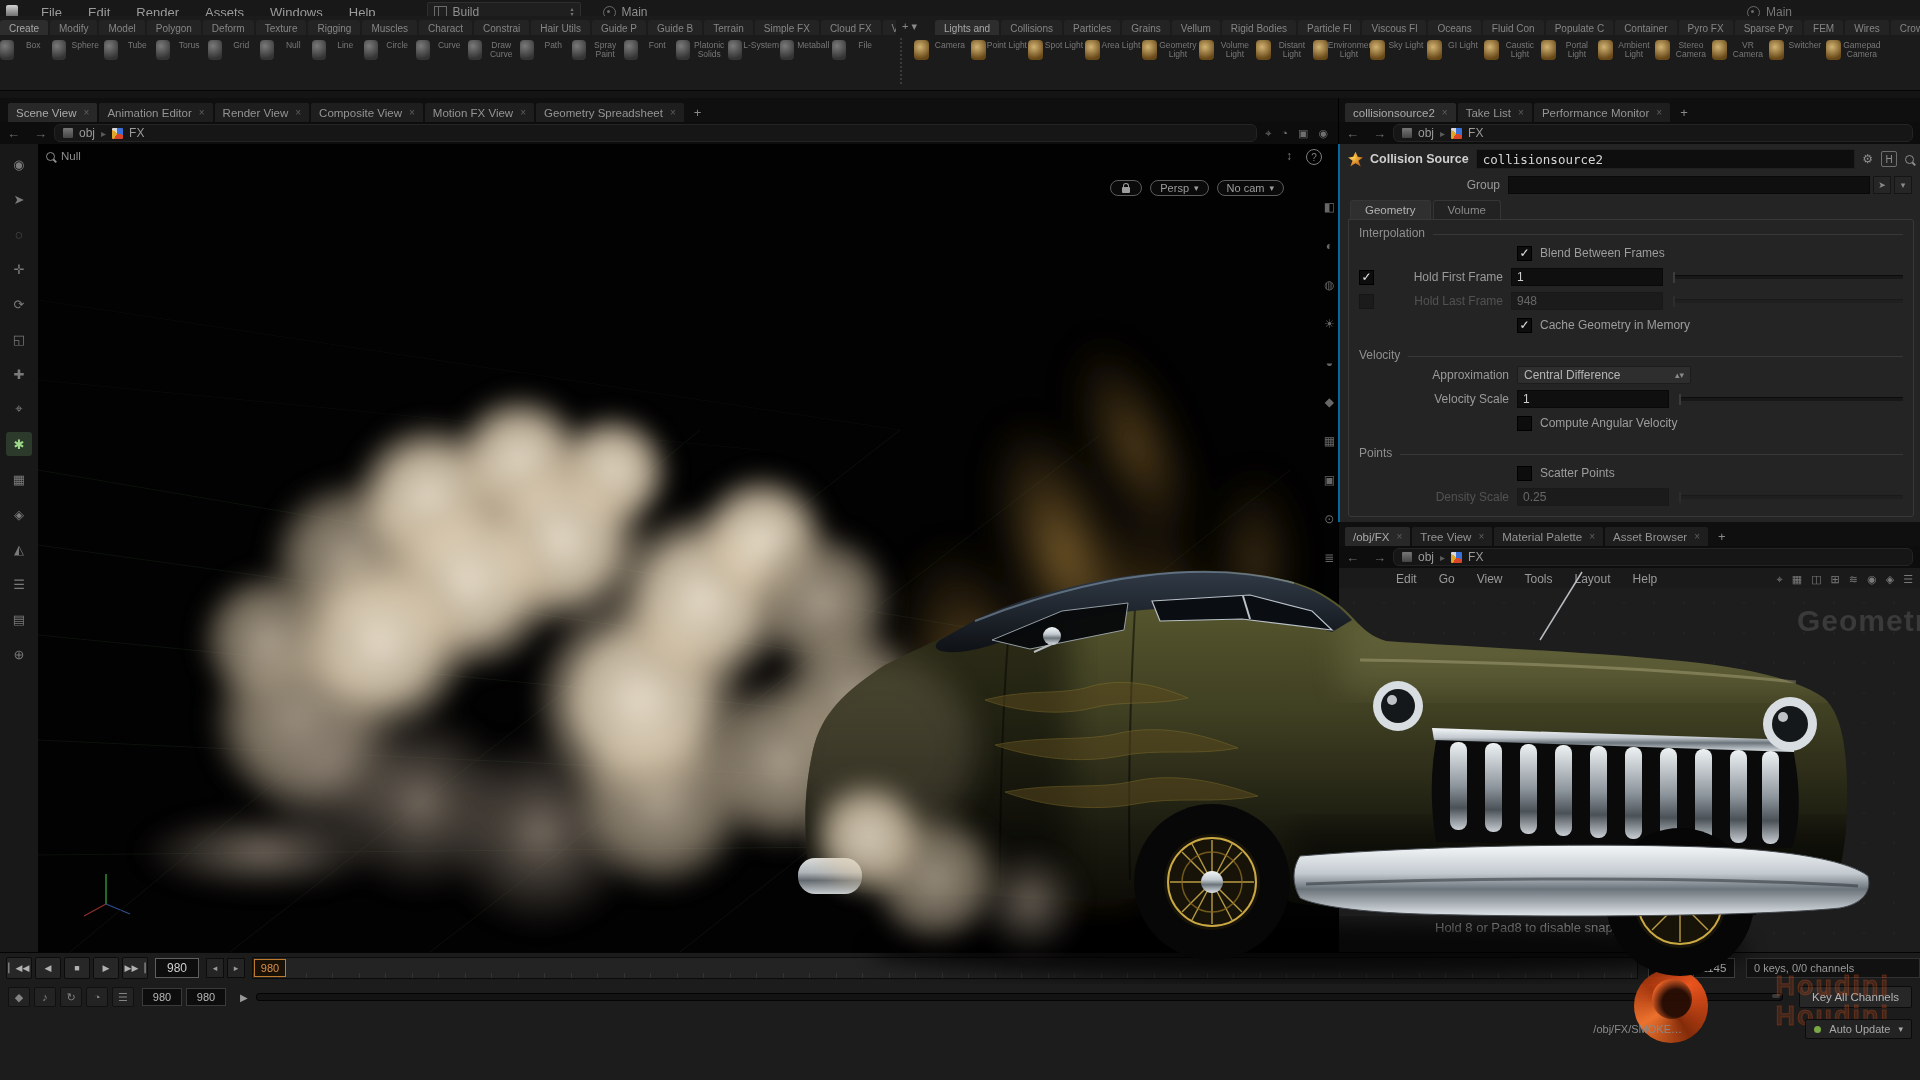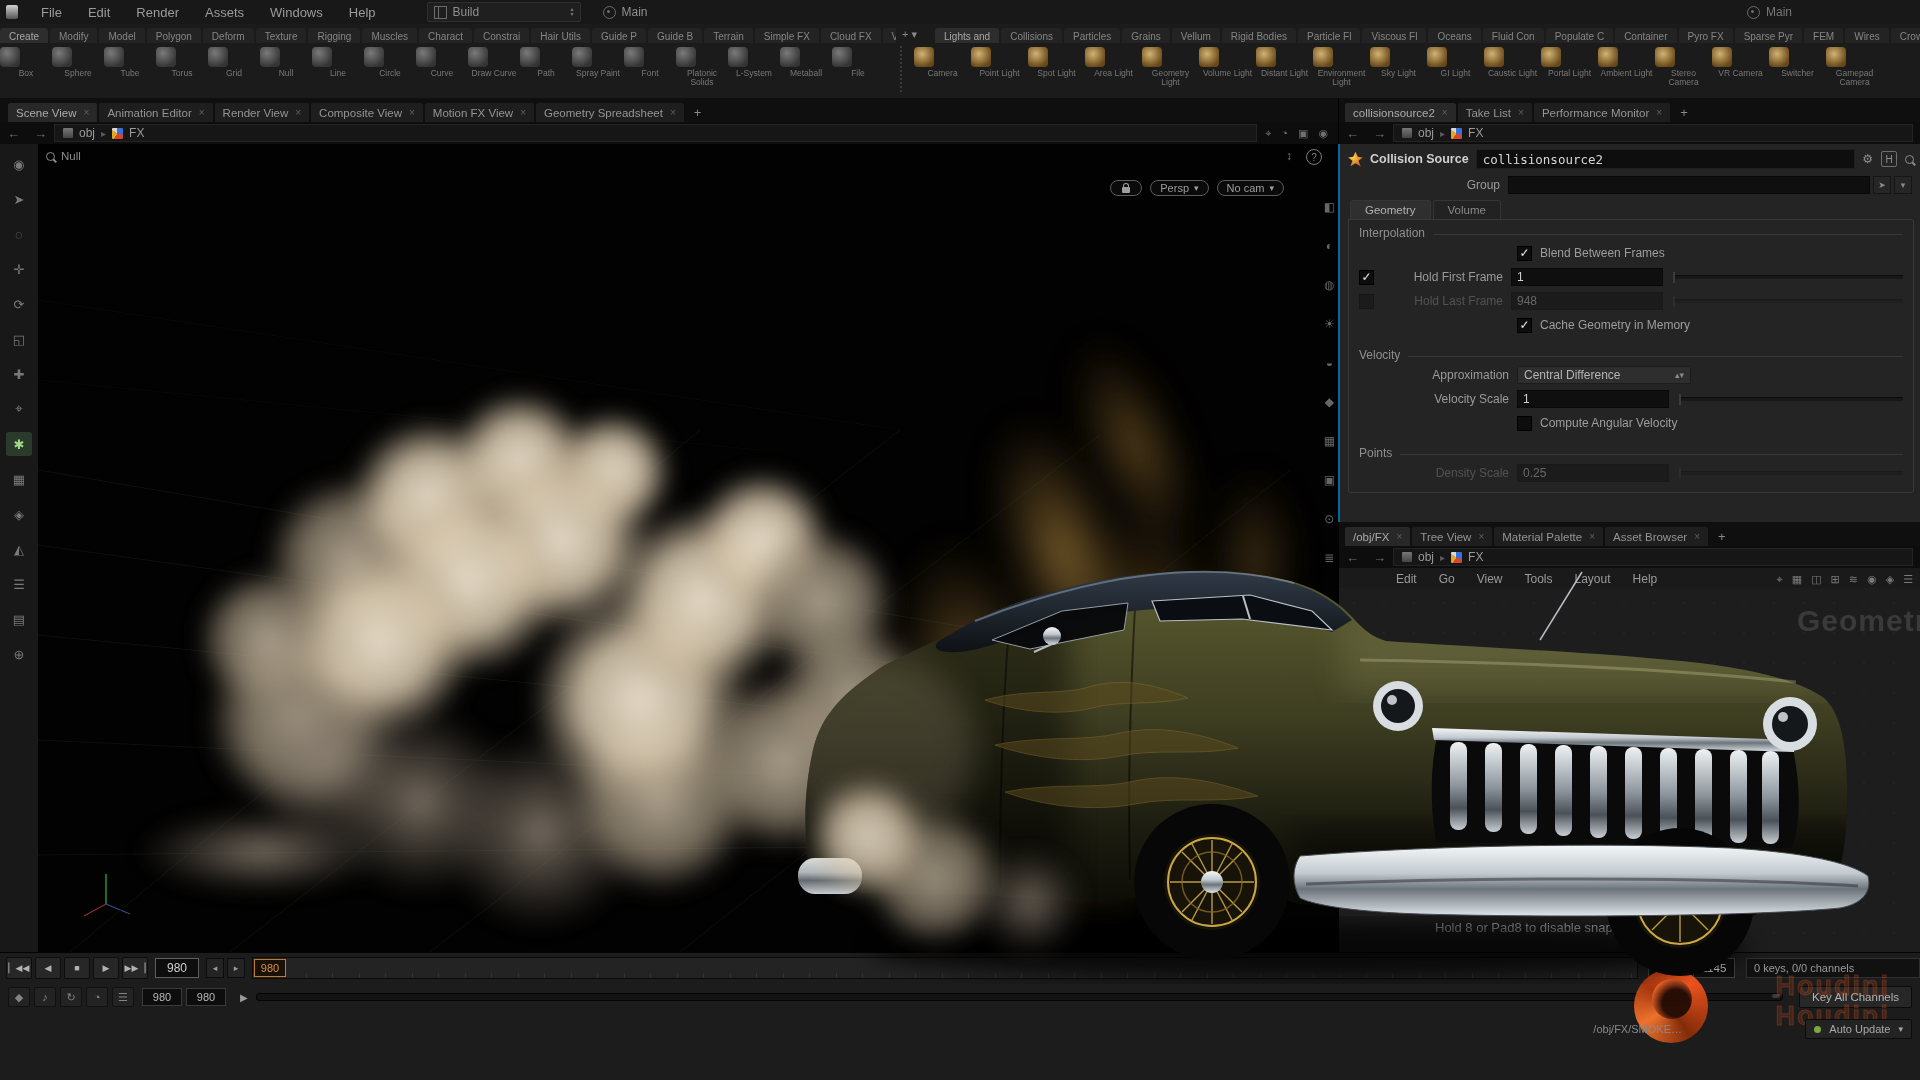--- a/index.html
+++ b/index.html
@@ -14,43 +14,43 @@
   .deskbox{height:18px;width:140px;margin-left:38px;background:#1f1f1f;border:1px solid #2e2e2e;border-radius:2px;
            display:flex;align-items:center;font-size:12px;color:#8f8f8f;padding:0 6px;gap:6px}
   .deskbox .spin{margin-left:auto;display:flex;flex-direction:column;font-size:6px;line-height:5px;color:#777}
   .mainbox{display:flex;align-items:center;gap:6px;margin-left:22px;font-size:12px;color:#8f8f8f}
   .radialbox{margin-left:auto;margin-right:128px;display:flex;align-items:center;gap:6px;font-size:12px;color:#777}
   .roundicon{width:11px;height:11px;border:1px solid #6a6a6a;border-radius:50%;display:inline-block;position:relative}
   .roundicon:after{content:"";position:absolute;left:3px;top:3px;width:3px;height:3px;background:#6a6a6a;border-radius:50%}
   .gridicon{width:11px;height:11px;border:1px solid #6a6a6a;display:inline-block;position:relative}
   .gridicon:after{content:"";position:absolute;left:3px;top:0;bottom:0;width:1px;background:#6a6a6a}
   
-  #shelf{position:absolute;top:24px;left:0;width:1920px;height:74px;background:#1b1b1b;border-bottom:1px solid #060606}
+  #shelf{position:absolute;top:16px;left:0;width:1920px;height:74px;background:#1b1b1b;border-bottom:1px solid #060606}
   .shelftabs{display:flex;height:18px;padding-top:2px;overflow:hidden}
   .shelftab{flex:none;background:#232323;color:#858585;font-size:10px;padding:3px 9px 1px;margin-right:2px;
             border-radius:3px 3px 0 0;white-space:nowrap;overflow:hidden;max-width:74px}
   .shelftab.active{background:#2d2d2d;color:#a8a8a8}
   .shelfadd{flex:none;color:#8a8a8a;font-size:11px;padding:2px 6px}
   .shelfdivider{flex:none;width:8px;margin:2px 4px;border-left:2px dotted #3a3a3a;height:46px}
   .toolsrow{display:flex;height:52px;overflow:hidden}
-  .tool{flex:none;display:flex;flex-direction:column;align-items:flex-start;padding-top:3px;overflow:hidden}
+  .tool{flex:none;display:flex;flex-direction:row;align-items:center;padding-top:3px;overflow:hidden}
   .tool .ticon{width:20px;height:20px;border-radius:4px;background:radial-gradient(circle at 35% 30%,#9a9a9a,#3c3c3c 75%);opacity:.75}
   .tool.light .ticon{background:radial-gradient(circle at 40% 35%,#ffd98a,#7a5316 75%);opacity:.8}
   .tool .tlabel{font-size:8.5px;line-height:1.1;color:#787878;text-align:center;margin-top:2px;width:100%;
                 height:19px;overflow:hidden}
   
   .panetabs{position:absolute;height:24px;background:#0f0f0f;display:flex;align-items:flex-end;overflow:hidden}
   .ptab{flex:none;background:#1e1e1e;color:#949494;font-size:11.5px;height:19px;display:flex;align-items:center;
         gap:7px;padding:0 8px;margin:0 2px 0 0;border-radius:2px 2px 0 0;white-space:nowrap}
   .ptab.active{background:#282828;color:#ababab}
   .ptab .x{color:#5f5f5f;font-size:10px}
   .ptabadd{color:#8a8a8a;font-size:13px;padding:0 8px 2px}
   .pathbar{position:absolute;height:22px;background:#0d0d0d;display:flex;align-items:center;font-size:12px}
   .navarrow{color:#6f6f6f;font-size:13px;padding:0 7px}
-  .crumbbox{flex:1;height:16px;background:#161616;border:1px solid #242424;border-radius:0;display:flex;
+  .crumbbox{flex:1;height:16px;background:#161616;border:1px solid #242424;border-radius:6px;display:flex;
             align-items:center;gap:6px;padding:0 8px;color:#9a9a9a;margin-right:8px}
   .objicon{width:10px;height:10px;background:linear-gradient(#777,#444);border-radius:1px;display:inline-block}
   .fxicon{width:11px;height:11px;border-radius:1px;display:inline-block;
           background:conic-gradient(#3a6fd8 0 30%,#d8452a 30% 60%,#e0a62a 60% 85%,#d8d8d8 85%)}
   .crumbsep{color:#5a5a5a;font-size:10px}
   .pathicons{display:flex;gap:10px;color:#6f6f6f;font-size:11px;padding-right:10px}
   
   #lefttoolbar{position:absolute;left:0;top:144px;width:38px;height:808px;background:#181818;border-right:1px solid #030303;
                display:flex;flex-direction:column;align-items:center;padding-top:8px;gap:11px}
   .ltool{width:26px;height:24px;display:flex;align-items:center;justify-content:center;color:#7a7a7a;font-size:13px;border-radius:3px}
@@ -591,20 +591,24 @@
       <span class="pslider"></span>
     </div>
     <div class="prow" style="padding-left:168px">
       <span class="cb"></span>
       <span>Compute Angular Velocity</span>
     </div>
     <div class="sect" style="margin-top:8px">
         <span>Points</span>
         <span class="line"></span>
       </div>
+    <div class="prow" style="padding-left:168px">
+      <span class="cb"></span>
+      <span>Scatter Points</span>
+    </div>
     <div class="prow dim">
       <span class="plabel">Density Scale</span>
       <span class="pfield" style="width:140px">0.25</span>
       <span class="pslider"></span>
     </div>
   </div>
 </div>
 
 <div id="netpane">
   <div class="panetabs" style="position:relative;left:0;top:0;width:582px">

